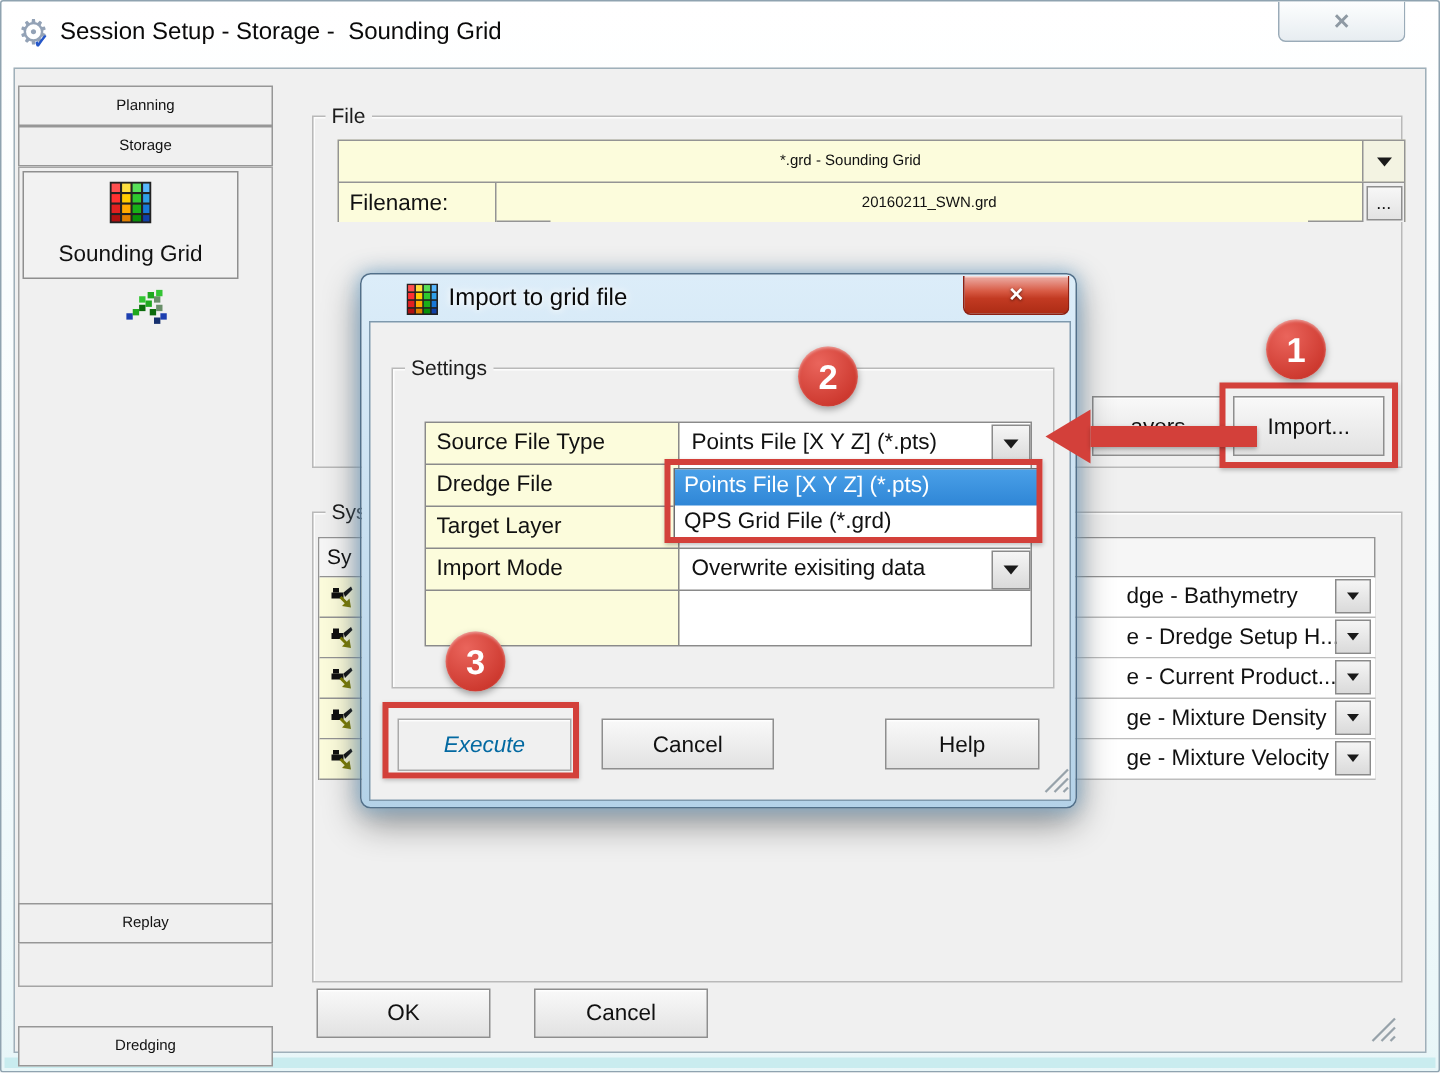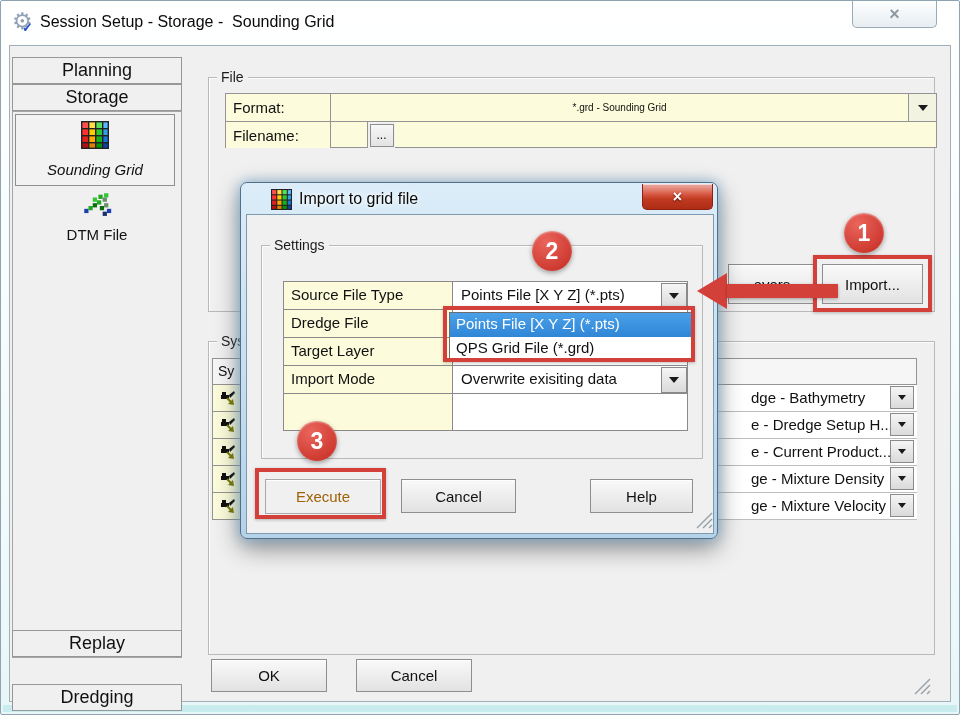--- a/index.html
+++ b/index.html
@@ -13,23 +13,23 @@
   .win-title { left:40px; top:13px; font-size:16px; white-space:pre; color:#0a0a0a; }
   .gear-wrap { left:12px; top:8px; width:26px; height:28px; }
   .gear { font-size:23px; color:#93a2b6; line-height:26px; }
   .gear-check { position:absolute; left:10px; top:12px; font-size:13px; font-weight:bold; color:#2456c8; }
   .win-close { left:852px; top:1px; width:85px; height:27px; border:1px solid #9aabb8; border-top:none; border-radius:0 0 5px 5px;
     background:linear-gradient(#fdfefe,#e7edf1); display:flex; align-items:center; justify-content:center;
     color:#8e99a3; font-size:18px; font-weight:bold; cursor:default; }
   .win-body { left:9px; top:45px; width:942px; height:657px; background:#f0f0f0; border:1px solid #9fb0ba; }
 
   
-  .side-btn { left:12px; width:170px; height:27px; border:1px solid #979797; background:#f0f0f0; display:flex; align-items:center; justify-content:center; font-size:18px; }
+  .side-btn { left:12px; width:170px; height:27px; border:1px solid #979797; background:#f0f0f0; display:flex; align-items:center; justify-content:center; font-size:10px; }
   .side-panel { left:12px; top:111px; width:170px; height:547px; border:1px solid #a5a5a5; background:#f0f0f0; }
-  .sg-item { left:15px; top:114px; width:160px; height:72px; border:1px solid #8f8f8f; background:#f2f2f2;font-style:italic; }
+  .sg-item { left:15px; top:114px; width:144px; height:72px; border:1px solid #8f8f8f; background:#f2f2f2; }
   .sg-item .ic { position:absolute; left:50%; top:6px; transform:translateX(-50%); }
   .sg-item .lbl, .dtm-item .lbl { position:absolute; left:0; right:0; bottom:7px; text-align:center; font-size:15px; }
   .dtm-item { left:15px; top:188px; width:164px; height:62px; }
   .dtm-item .ic { position:absolute; left:50%; top:2px; transform:translateX(-50%); }
 
   
   .grp { border:1px solid #b9b9b9; box-shadow:inset 1px 1px 0 #fdfdfd; }
   .grp-lab { position:absolute; top:-9px; left:8px; background:#f0f0f0; padding:0 4px; font-size:14px; color:#1c1c1c; }
 
   
@@ -38,21 +38,21 @@
   .frow.r2 { top:27px; border-top:1px solid #949494;gap:36px; }
   .fcell-l { width:105px; border-right:1px solid #949494; background:#fcfcdc; font-size:15px; display:flex; align-items:center; padding-left:7px; }
   .fcell-v { flex:1; background:#fcfcdc; font-size:10px; display:flex; align-items:center; justify-content:center; }
   .fcell-c { width:28px; border-left:1px solid #949494; display:flex; align-items:center; justify-content:center; background:#f3f3e2; }
   .browse-btn { width:24px; height:23px; margin:0 1px; background:linear-gradient(#f7f7f7,#e3e3e3); border:1px solid #8e8e8e; font-size:12px; display:flex; align-items:center; justify-content:center; }
 
   .caret { width:0; height:0; border-left:5px solid transparent; border-right:5px solid transparent; border-top:6px solid #1a1a1a; }
   .caret.sm { border-left-width:4px; border-right-width:4px; border-top-width:5px; }
 
   .btn { background:linear-gradient(#f9f9f9,#e2e2e2); border:1px solid #8e8e8e; box-shadow:inset 0 1px 0 rgba(255,255,255,.85); display:flex; align-items:center; justify-content:center; font-size:15px; }
-  .btn.disabled { color:#a16207; border-color:#a9a9a9; background:#f0f0f0; }
+  .btn.disabled { color:#0369a1; border-color:#a9a9a9; background:#f0f0f0;font-style:italic; }
 
   
   .sys-table { left:212px; top:358px; width:705px; height:162px; border:1px solid #949494; background:#fff; }
   .sys-head { position:absolute; left:0; top:0; width:100%; height:26px; background:#f6f6f6; border-bottom:1px solid #949494; font-size:14px; padding:4px 0 0 5px; overflow:hidden; }
   .sys-vline { position:absolute; left:29px; top:0; bottom:0; width:1px; background:#949494; }
   .sys-ic { position:absolute; left:0; width:29px; height:27px; background:#fcfcdc; border-bottom:1px solid #949494; display:flex; align-items:center; justify-content:center; }
   .layer-row { position:absolute; left:30px; width:674px; height:27px; border-bottom:1px solid #bdbdbd; background:#fff; }
   .layer-txt { position:absolute; left:508px; top:4px; font-size:15px; white-space:nowrap; }
   .dd-btn { position:absolute; width:24px; height:23px; background:linear-gradient(#f5f5f5,#dadada); border:1px solid #8a8a8a; display:flex; align-items:center; justify-content:center; }
 
@@ -147,44 +147,43 @@
       <rect x="9" y="5" width="3" height="3" fill="#33c433"></rect>
         <rect x="13" y="3" width="3" height="3" fill="#1fa81f"></rect>
       <rect x="16" y="5" width="3" height="3" fill="#6a8f6a"></rect>
         <rect x="17" y="2" width="3" height="3" fill="#33c433"></rect>
       <rect x="14" y="11" width="3" height="3" fill="#0c6b0c"></rect>
         <rect x="17" y="9" width="3" height="3" fill="#6a8f6a"></rect>
       <rect x="19" y="13" width="3" height="3" fill="#1d3fb0"></rect>
         <rect x="16" y="15" width="3" height="3" fill="#16306e"></rect>
     </svg>
   </span>
-  <span class="lbl">DTM File</span>
-</div>
-
-<div class="abs side-btn" style="top:630px;">
+</div>
+
+<div class="abs side-btn" style="top:602px;">
     <span>Replay</span>
   </div>
 <div class="abs side-btn" style="top:656px;margin-top:28px;">
     <span>Dredging</span>
   </div>
 
 <div class="abs grp" style="left:208px; top:77px; width:727px; height:235px;">
   <span class="grp-lab">File</span>
 </div>
 
 <div class="abs ftable">
   <div class="frow">
-    <div class="fcell-l">Format:</div>
     <div class="fcell-v">*.grd - Sounding Grid</div>
     <div class="fcell-c">
         <span class="caret"></span>
       </div>
   </div>
   <div class="frow r2">
     <div class="fcell-l">Filename:</div>
+    <div class="fcell-v">20160211_SWN.grd</div>
     <div class="fcell-c" style="background:#f0f0f0;">
       <span class="browse-btn">...</span>
     </div>
   </div>
 </div>
 
 <div class="abs btn" style="left:728px; top:264px; width:88px; height:40px;">
   <span>ayers</span>
 </div>
 

